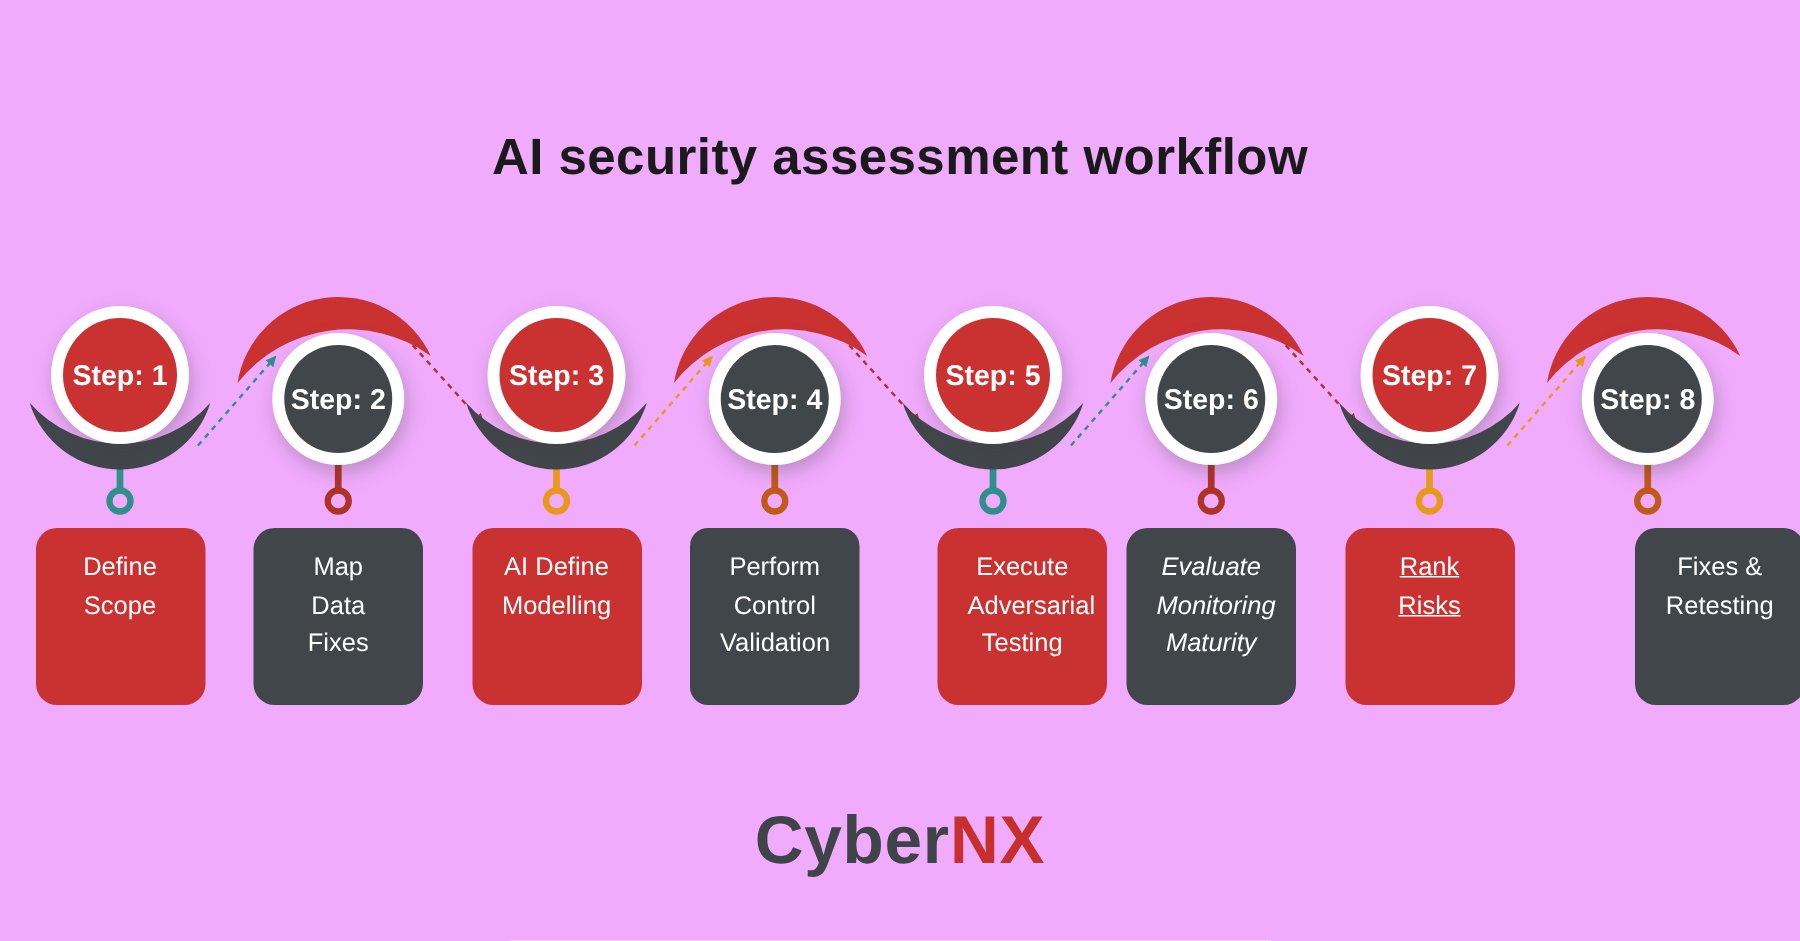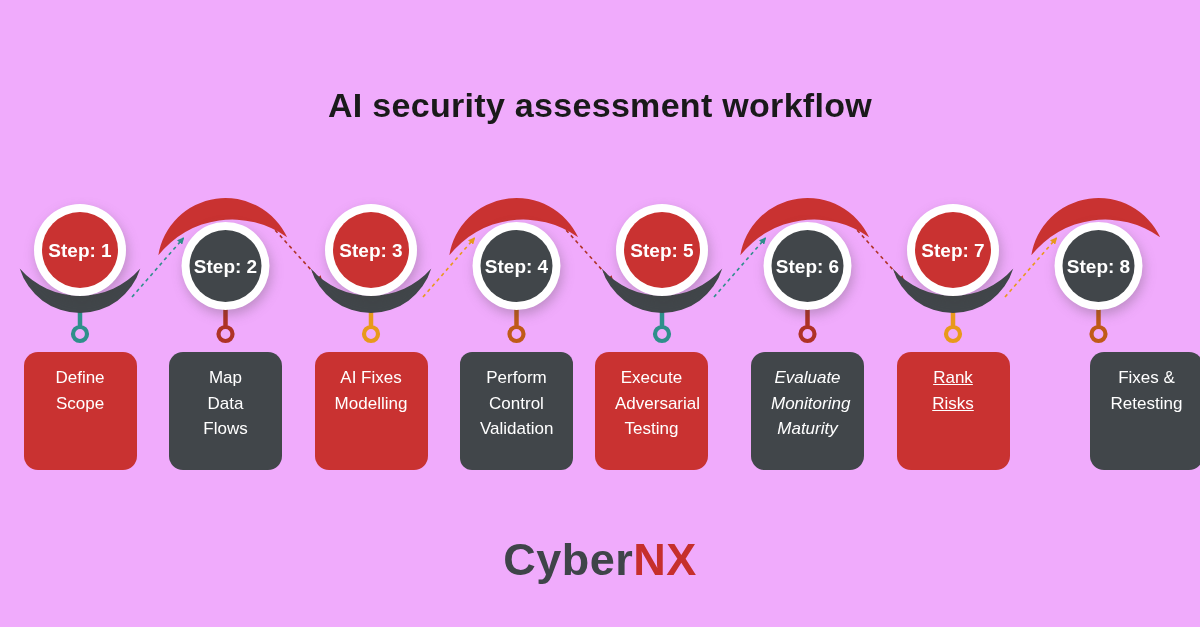--- a/index.html
+++ b/index.html
@@ -107,24 +107,24 @@
         <circle cx="0" cy="68" r="7" fill="none" stroke="#C05A18" stroke-width="4.2"></circle>
         <path d="M -65.03 -19.88 A 68 68 0 0 1 65.03 -19.88 A 94 94 0 0 0 -65.03 -19.88 Z" fill="#C93231" transform="rotate(-8)"></path>
         <circle cx="0" cy="0" r="44" fill="#ffffff" class="wc"></circle>
         <circle cx="0" cy="0" r="36" fill="#41464A"></circle>
         <text x="0" y="6.5" text-anchor="middle" class="step-label">Step: 8</text>
       </g>
     </svg>
 
   <div id="boxes">
       <div class="box red" style="left: 23.5px;">Define Scope</div>
-      <div class="box dark" style="left: 169px;">Map Data Flows</div>
-      <div class="box red" style="left: 314.5px;">AI Fixes Modelling</div>
+      <div class="box dark" style="left: 169px;">Map Data Fixes</div>
+      <div class="box red" style="left: 314.5px;">AI Define Modelling</div>
       <div class="box dark" style="left: 460px; border-radius: 12px;">Perform Control Validation</div>
-      <div class="box red" style="left: 595px; text-align: center;">Execute Adversarial Testing</div>
+      <div class="box red" style="left: 625px; text-align: center;">Execute Adversarial Testing</div>
       <div class="box dark" style="left: 751px; font-style: italic;">Evaluate Monitoring Maturity</div>
       <div class="box red" style="left: 896.5px; text-decoration: underline;">Rank Risks</div>
       <div class="box dark" style="left: 1042px; margin-left: 48px;">Fixes &amp; Retesting</div>
     </div>
 
   <div class="logo">
     <span class="gray">Cyber</span><span class="red">NX</span>
   </div>
 </div>
 

